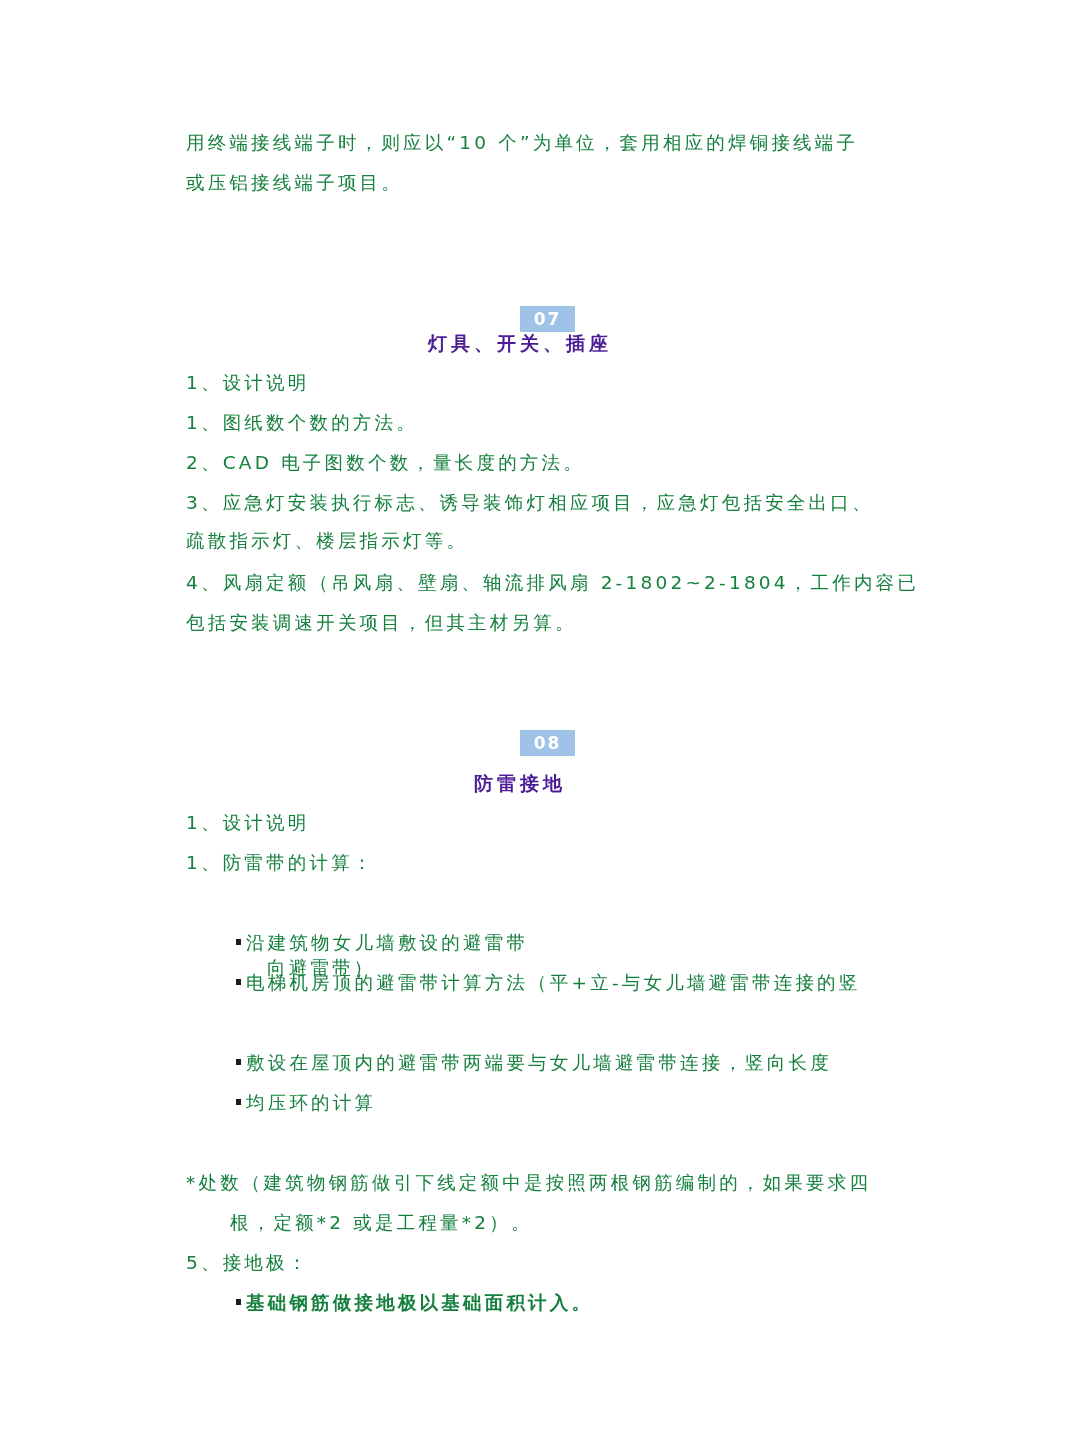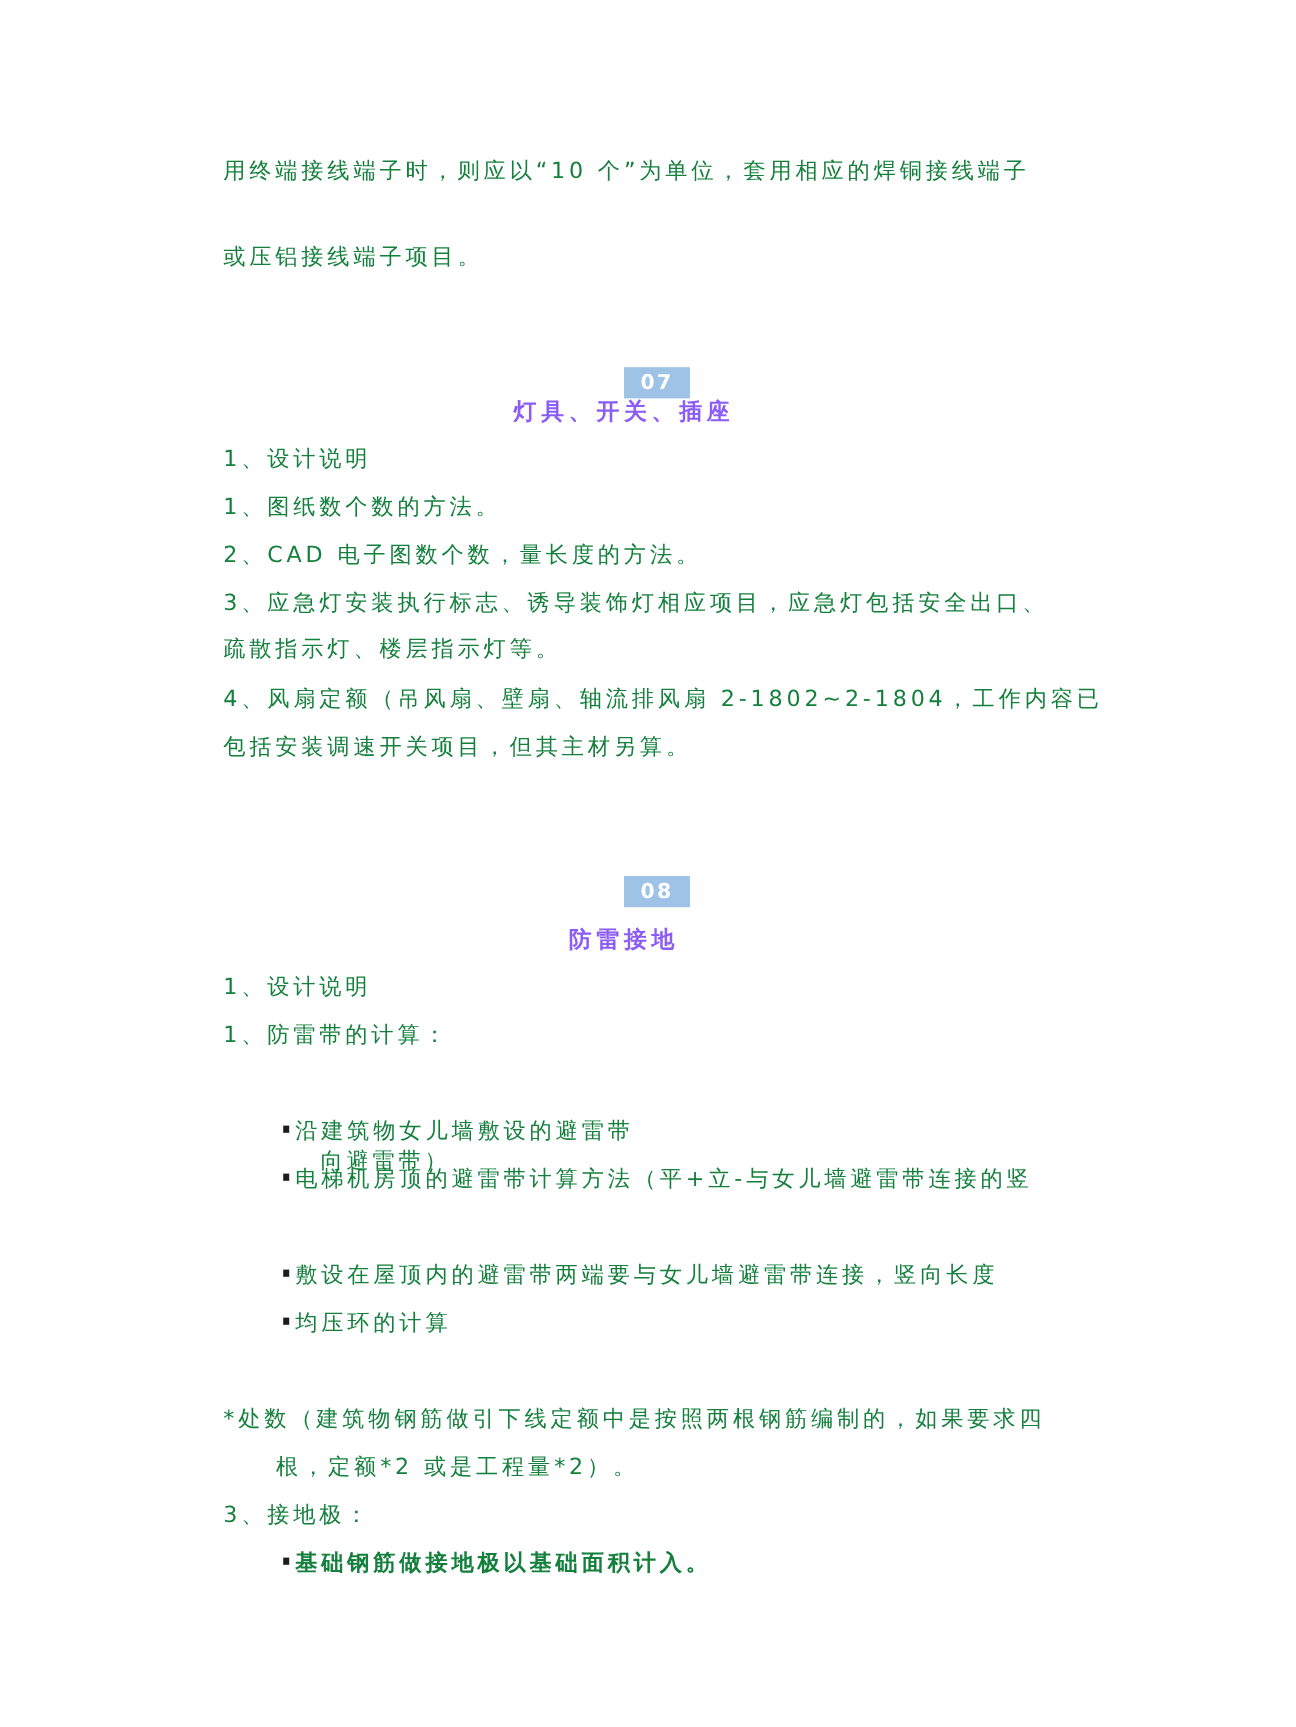--- a/index.html
+++ b/index.html
@@ -62,30 +62,30 @@
     }
     .section-title {
       position: absolute;
       left: 0;
       width: 1040px;
       text-align: center;
       font-size: 19px;
       font-weight: bold;
       letter-spacing: 4px;
       line-height: 24px;
-      color: #8b5cf6;
+      color: #4c1d95;
     }
   </style>
 </head>
 <body>
 
 <div class="page">
 
   <div class="line" style="top:131px;">用终端接线端子时，则应以“10 个”为单位，套用相应的焊铜接线端子</div>
-  <div class="line" style="top:171px;margin-top:32px;">或压铝接线端子项目。</div>
+  <div class="line" style="top:171px;">或压铝接线端子项目。</div>
 
   <div class="badge" style="top:306px;">07</div>
   <div class="section-title" style="top:331px;">灯具、开关、插座</div>
 
   <div class="line" style="top:371px;">1、设计说明</div>
   <div class="line" style="top:411px;">1、图纸数个数的方法。</div>
   <div class="line" style="top:451px;">2、CAD 电子图数个数，量长度的方法。</div>
   <div class="line" style="top:491px;">3、应急灯安装执行标志、诱导装饰灯相应项目，应急灯包括安全出口、</div>
   <div class="line" style="top:531px;font-family:Liberation Mono, monospace;">疏散指示灯、楼层指示灯等。</div>
   <div class="line" style="top:571px;">4、风扇定额（吊风扇、壁扇、轴流排风扇 2-1802~2-1804，工作内容已</div>
@@ -107,18 +107,18 @@
   <div class="line indent-bullet" style="top:1051px;">
     <span class="bullet"></span><span>敷设在屋顶内的避雷带两端要与女儿墙避雷带连接，竖向长度</span>
   </div>
   <div class="line indent-bullet" style="top:1091px;">
     <span class="bullet"></span><span>均压环的计算</span>
   </div>
 
   <div class="line" style="top:1171px;">*处数（建筑物钢筋做引下线定额中是按照两根钢筋编制的，如果要求四</div>
   <div class="line" style="top:1211px;margin-left:44px;">根，定额*2 或是工程量*2）。</div>
 
-  <div class="line" style="top:1251px;">3、接地极：</div>
+  <div class="line" style="top:1251px;">5、接地极：</div>
   <div class="line indent-bullet" style="top:1291px;font-weight:bold;">
     <span class="bullet"></span><span>基础钢筋做接地极以基础面积计入。</span>
   </div>
 
 </div>
 
 </body></html>

